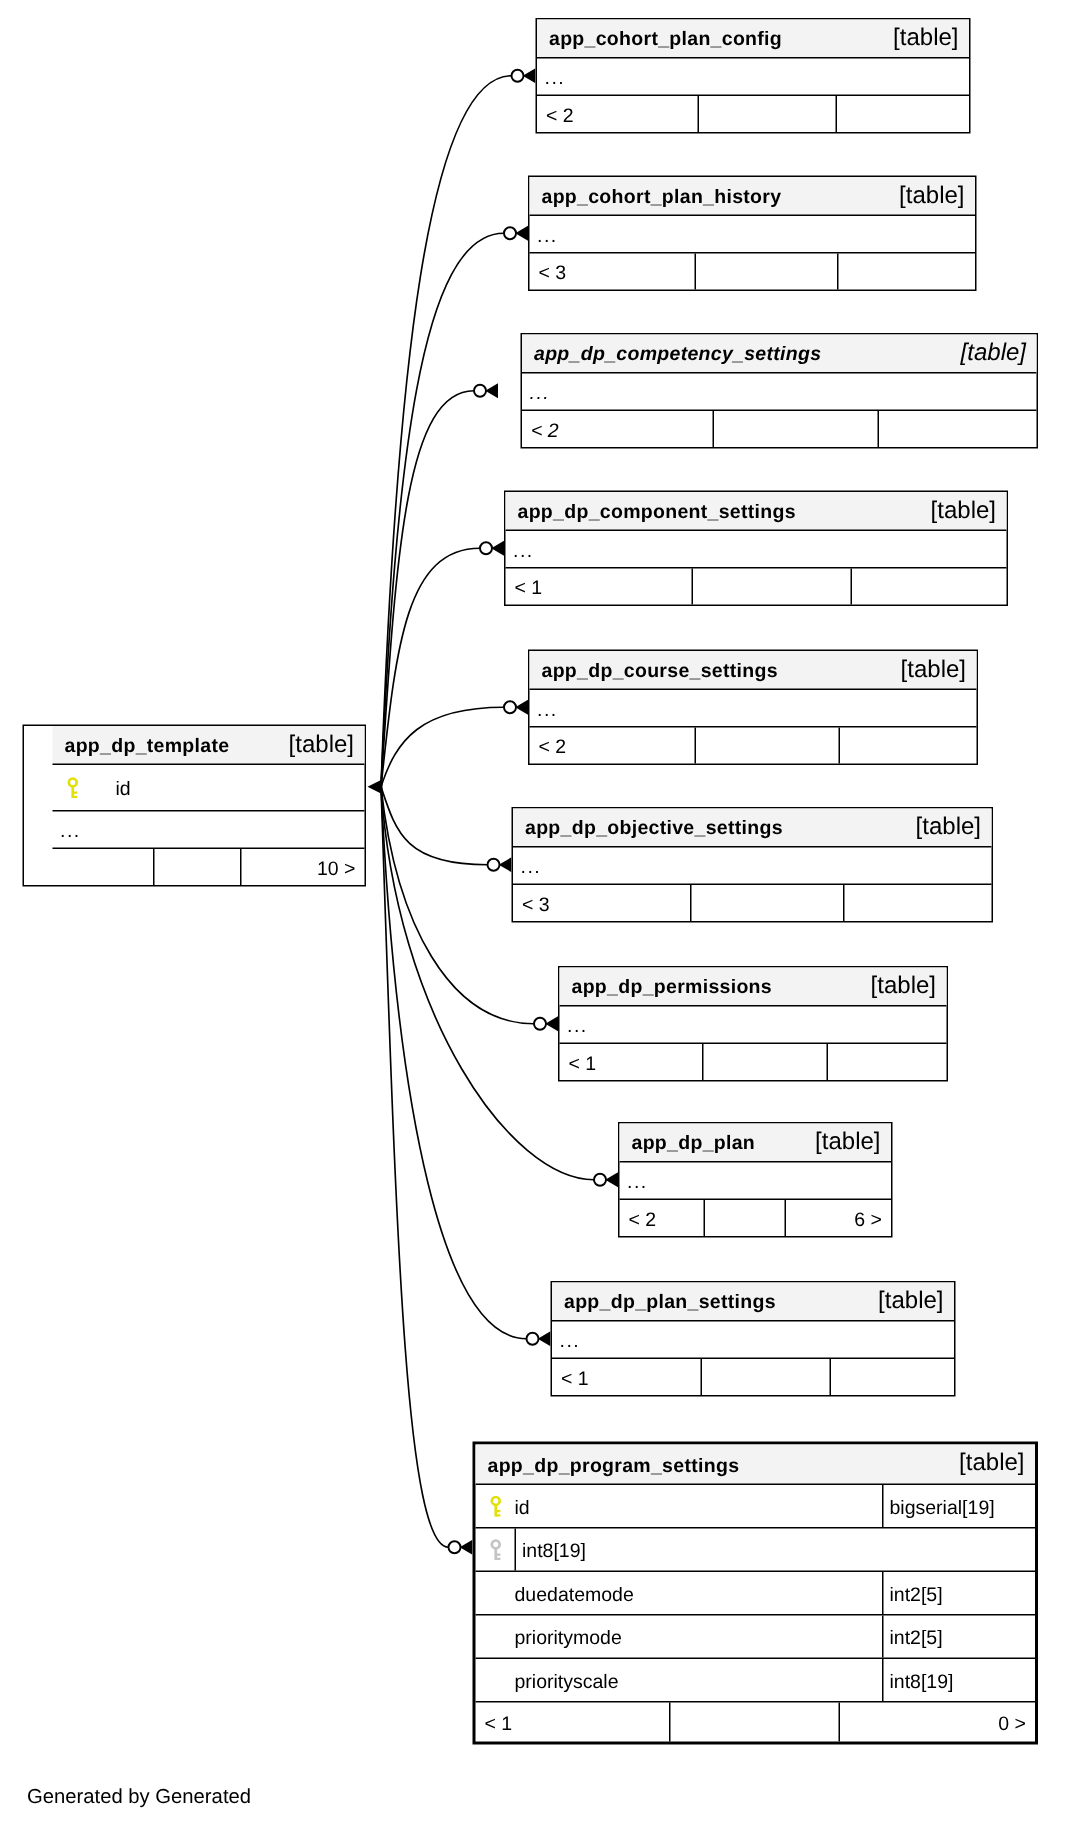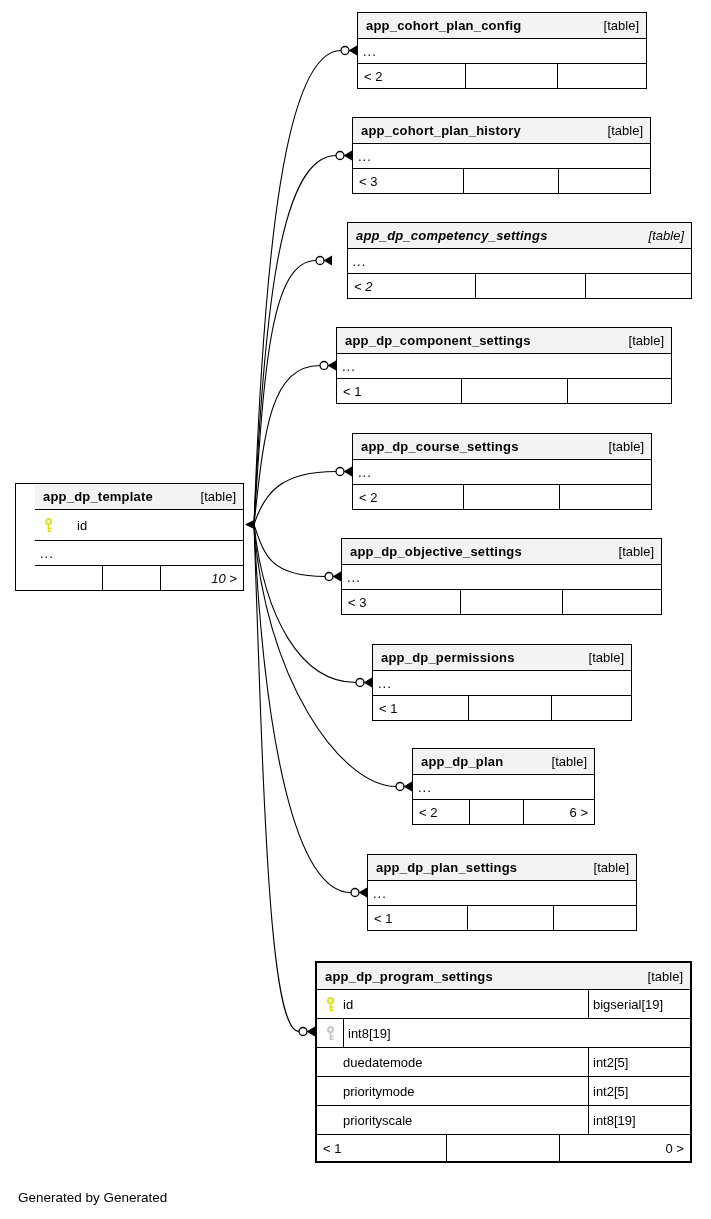--- a/index.html
+++ b/index.html
@@ -14,21 +14,21 @@
     position:absolute;background:#fff;border:1px solid #000;
     box-sizing:border-box;cursor:pointer;
   }
   .tbl.bold{border-width:2px;}
   .hdr{
     background:#f3f3f3;border-bottom:1px solid #000;
     display:flex;justify-content:space-between;align-items:center;
     box-sizing:border-box;padding:0 7px 0 8px;
   }
   .tname{font-weight:bold;font-size:13px;letter-spacing:0.2px;white-space:nowrap;}
-  .badge{font-size:13px;white-space:nowrap;margin-left:14px;}
+  .badge{font-size:16px;white-space:nowrap;margin-left:14px;}
   .row{
     display:flex;align-items:center;box-sizing:border-box;
     border-bottom:1px solid #000;font-size:13px;
   }
   .dots{padding-left:5px;letter-spacing:1px;}
   .colrow .keycell{width:26px;display:flex;justify-content:center;align-items:center;flex:0 0 26px;}
   .colrow .cname{flex:1 1 auto;white-space:nowrap;overflow:hidden;}
   .colrow .ctype{
     flex:0 0 auto;align-self:stretch;display:flex;align-items:center;
     border-left:1px solid #000;box-sizing:border-box;padding-left:4px;white-space:nowrap;
@@ -267,21 +267,21 @@
               <line x1="5.5" y1="6.2" x2="5.5" y2="14" stroke="#e2df0b" stroke-width="1.8"></line>
               <line x1="5.5" y1="10.4" x2="8.6" y2="10.4" stroke="#e2df0b" stroke-width="1.5"></line>
               <line x1="5.5" y1="13.2" x2="8.6" y2="13.2" stroke="#e2df0b" stroke-width="1.5"></line>
             </svg>
           </span>
           <span class="cname" style="padding-left: 16px;">id</span>
         </div>
         <div class="row" style="height: 25px;">
           <span class="dots">...</span>
         </div>
-        <div class="tfoot" style="height: 24px; font-style: italic;">
+        <div class="tfoot" style="height: 24px;">
           <div class="fc c1" style="width: 32%;"></div>
           <div class="fc c2" style="width: 28%;"></div>
           <div class="fc c3" style="width: 40%;">10 &gt;</div>
         </div>
       </div>
     </div>
   <div class="credit">Generated by Generated</div>
 </div>
 
 </body></html>

